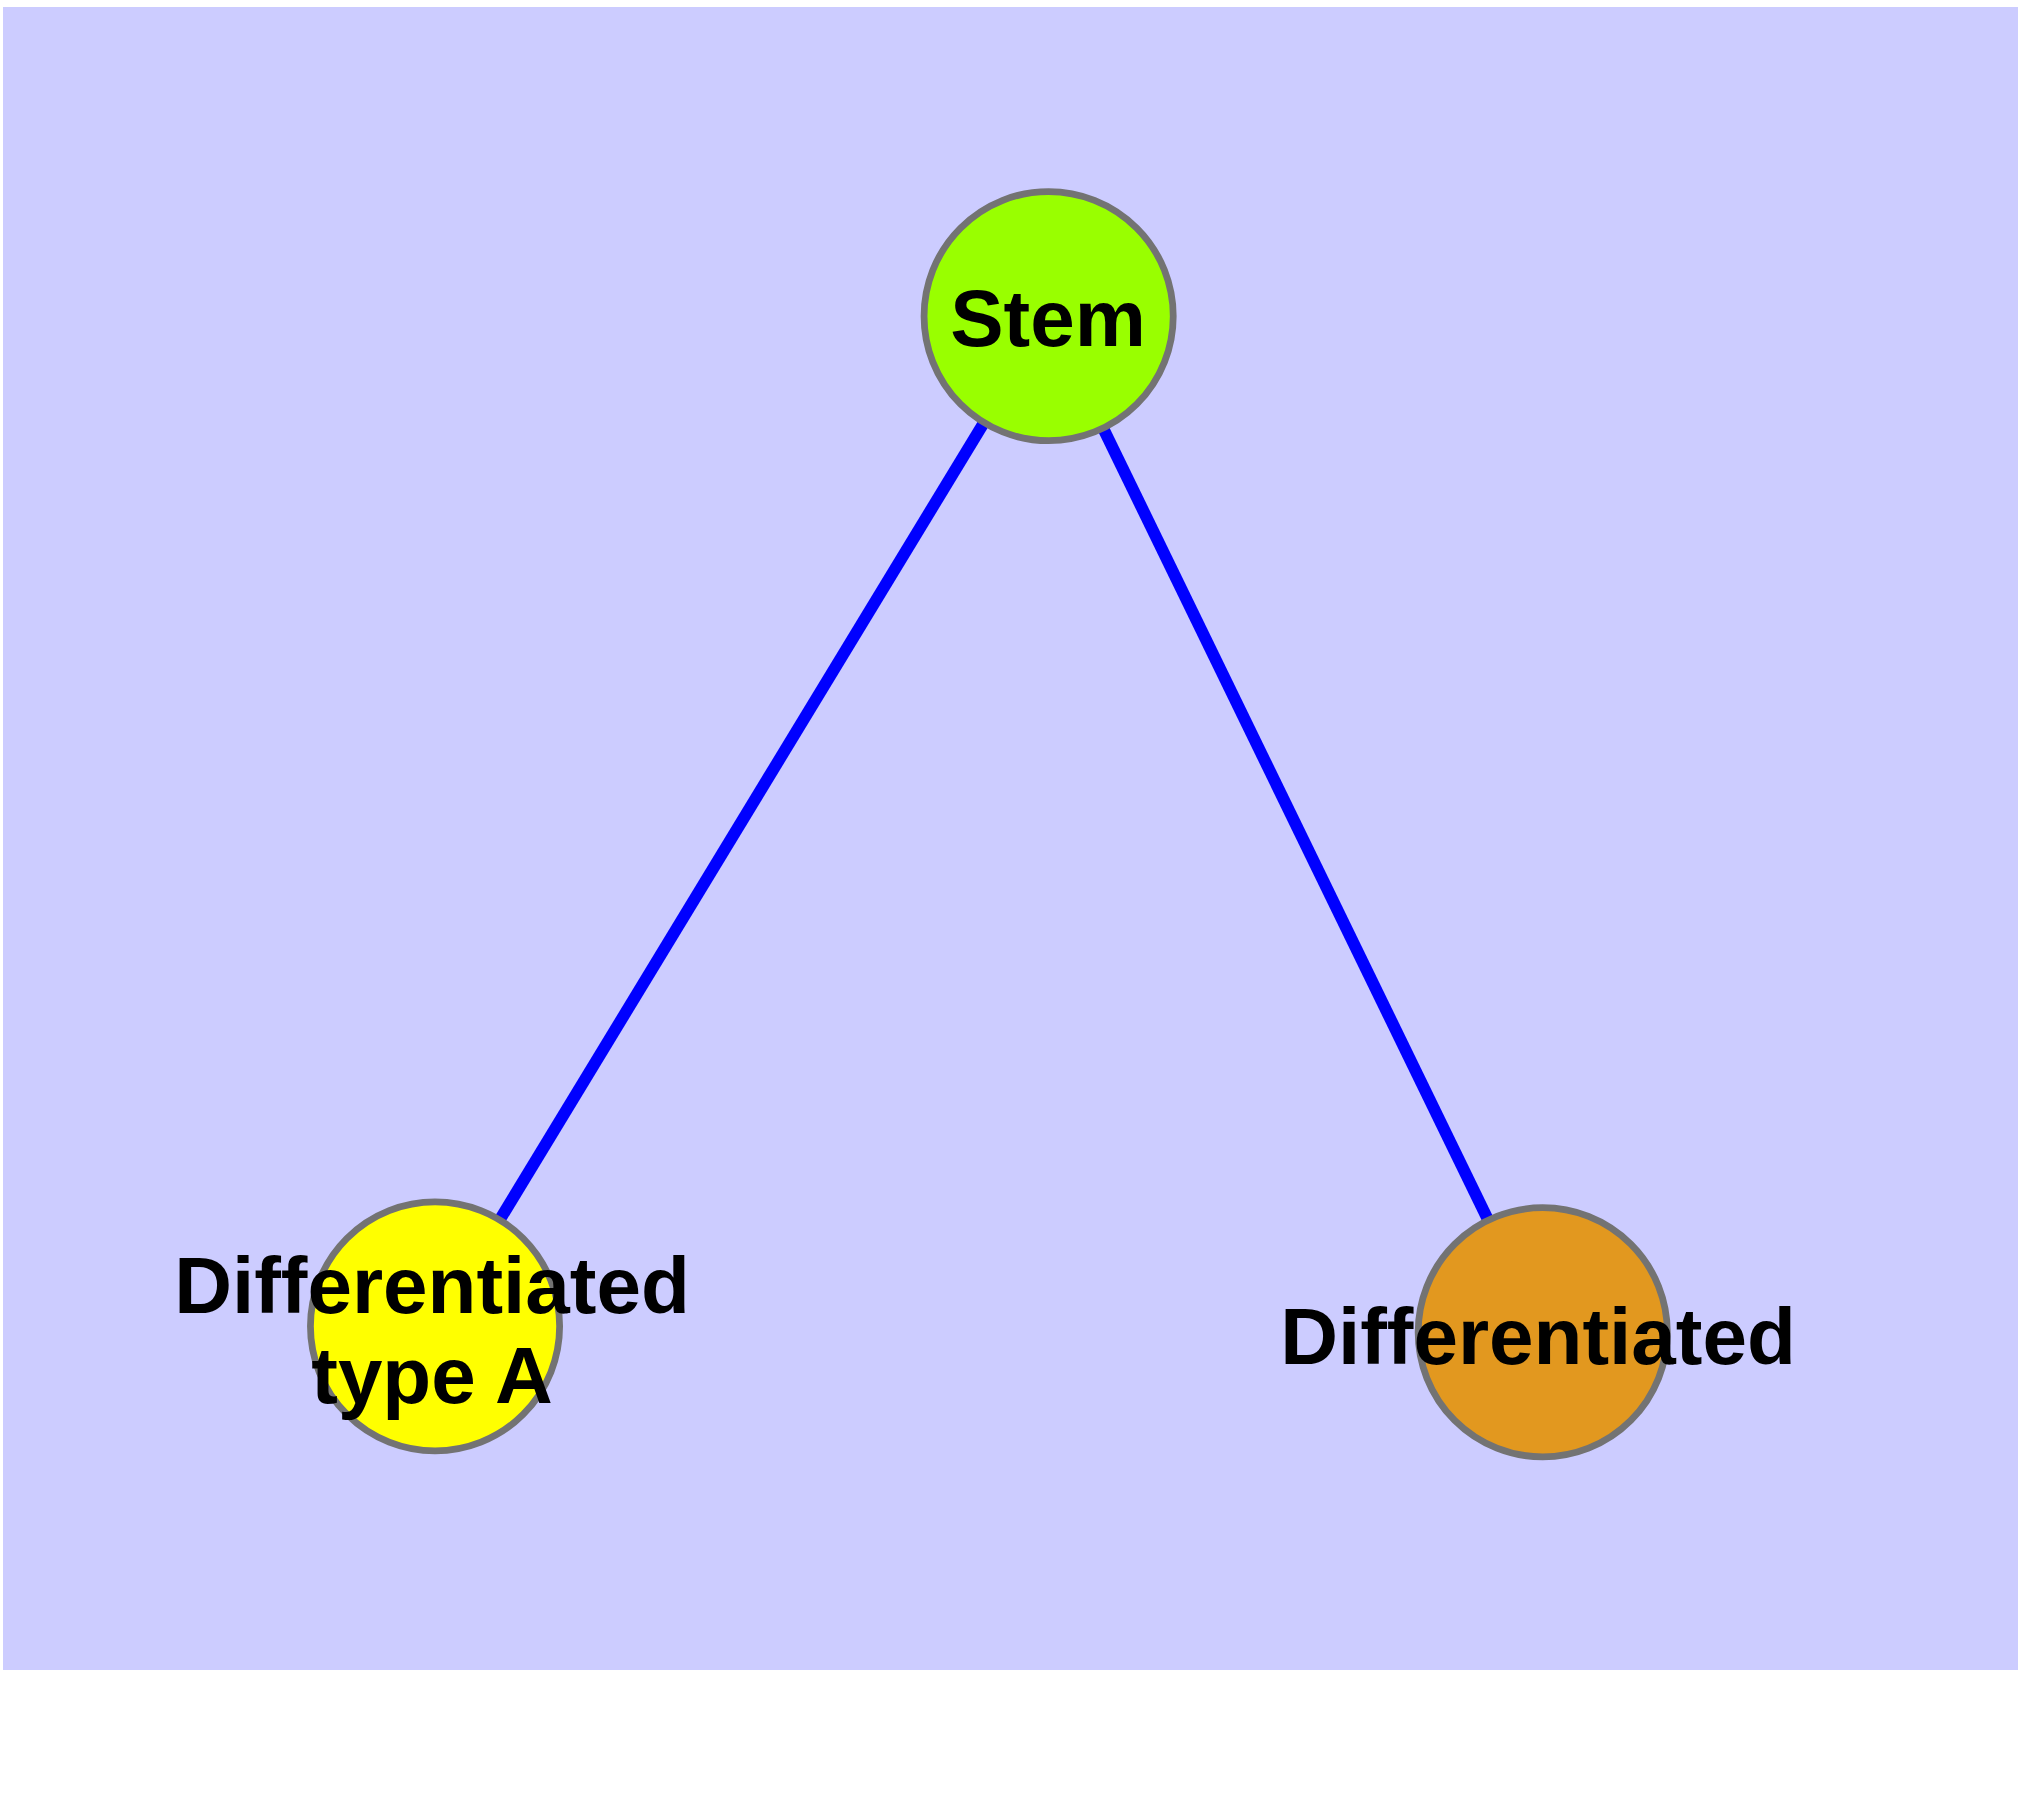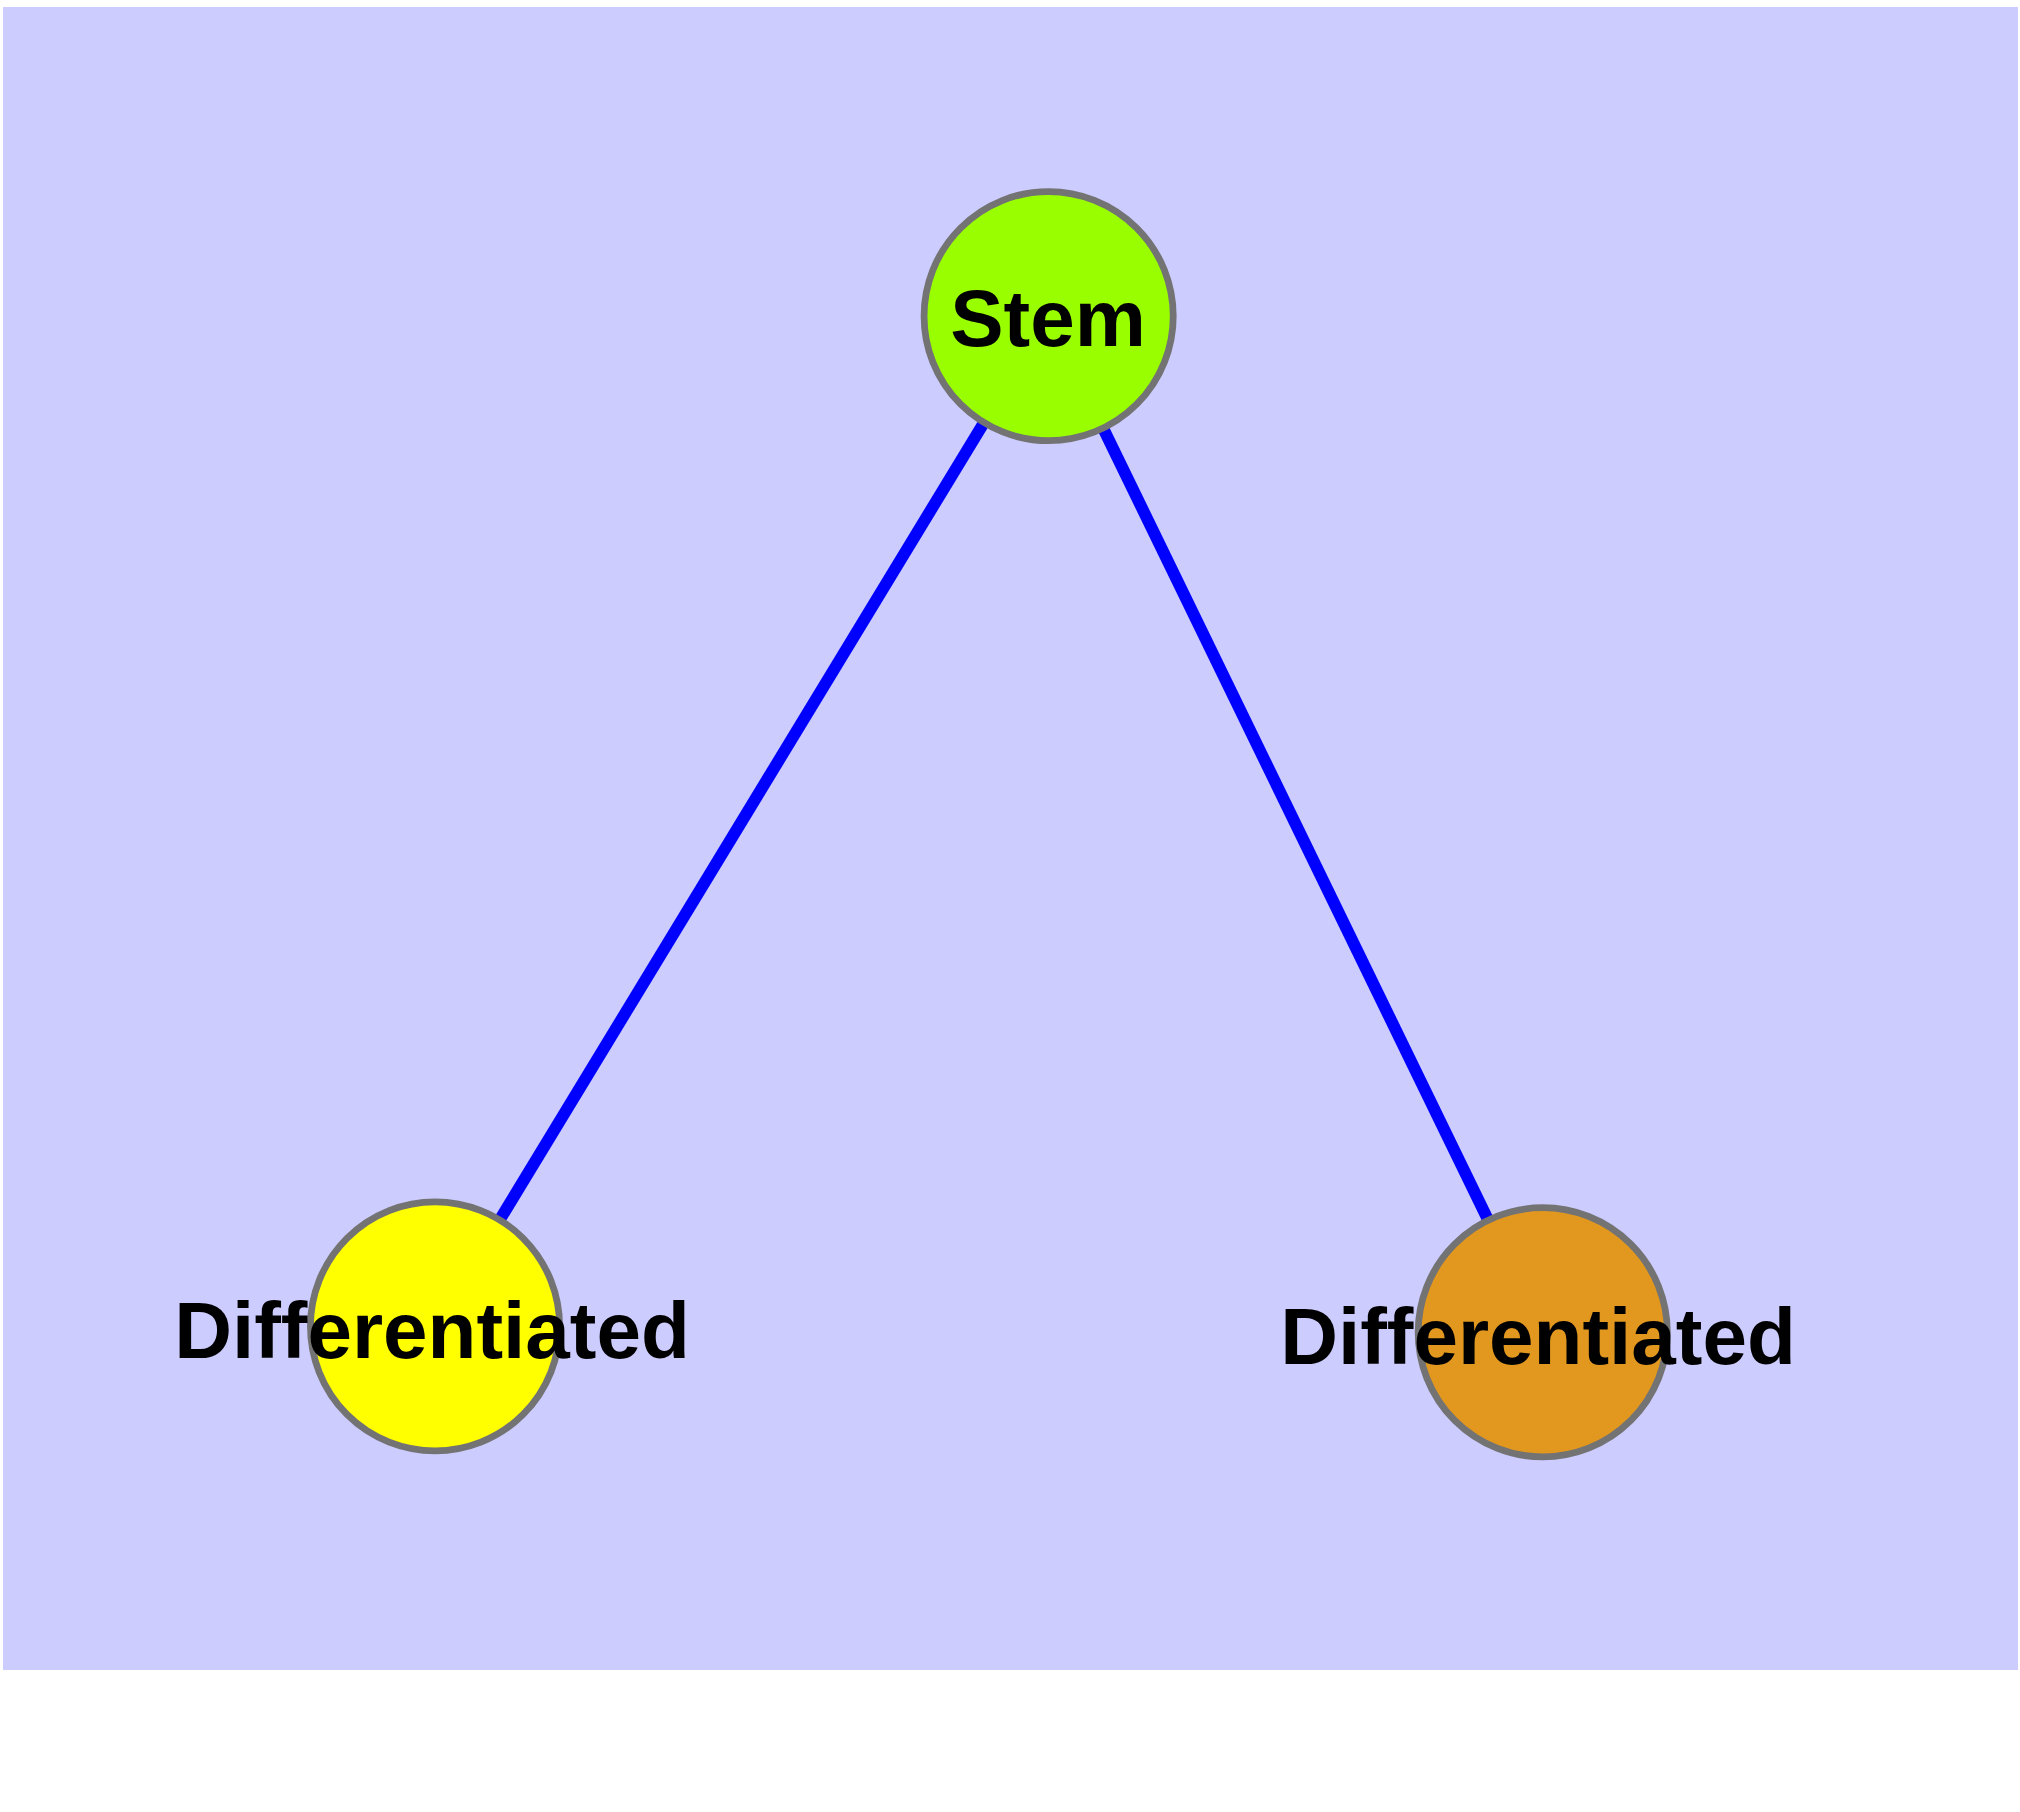--- a/index.html
+++ b/index.html
@@ -65,20 +65,21 @@
 
     <circle class="node-circle" cx="1237" cy="373" r="147" fill="#99FF00" stroke="#737373"></circle>
     <circle class="node-circle" cx="513" cy="1565" r="147" fill="#FFFF00" stroke="#737373"></circle>
     <circle class="node-circle" cx="1820" cy="1572" r="147" fill="#E2981F" stroke="#737373"></circle>
   </svg>
 
   <div class="node-label" style="left: 1048px; top: 319px;">Stem</div>
 
   <div class="node-label" style="left: 432px; top: 1331px;">
     <span class="line">Differentiated</span>
+    <span class="line">type A</span>
   </div>
 
   <div class="node-label" style="left: 1538px; top: 1337px;">
     <span class="line">Differentiated</span>
   </div>
 
 </div>
 
 
 </body></html>

